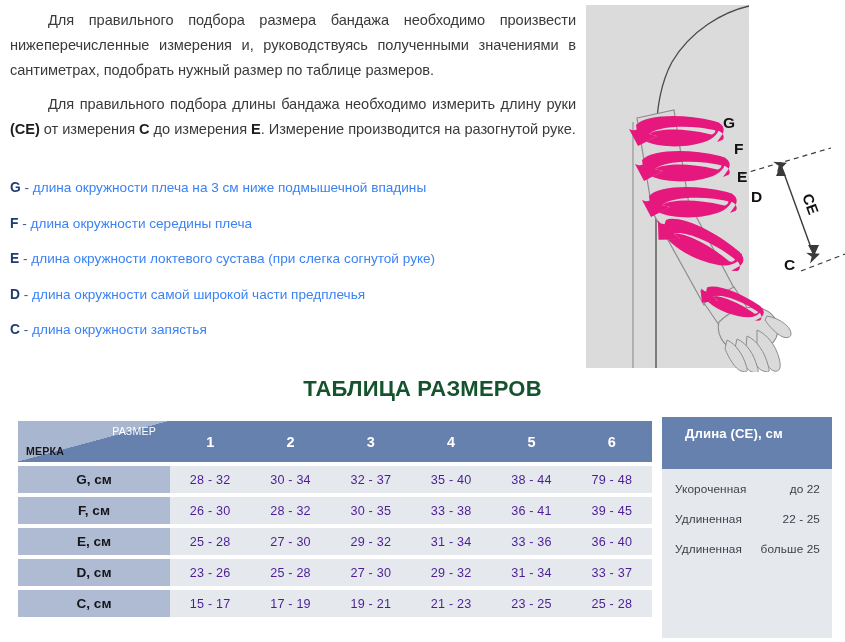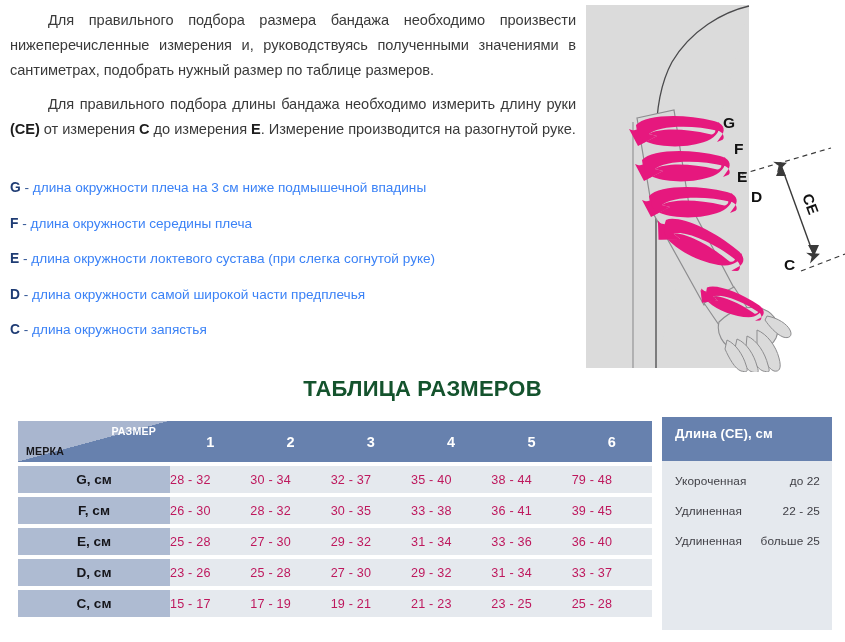--- a/index.html
+++ b/index.html
@@ -108,21 +108,21 @@
     position: absolute;
     left: 0; top: 0; right: 0; bottom: 0;
     background: linear-gradient(to right bottom, transparent 0 49.4%, #6781ae 49.6% 100%);
   }
   .corner-razmer {
     position: absolute;
     right: 14px;
     top: 4px;
     color: #ffffff;
     font-size: 10.6px;
-    font-weight: bold;
+    font-weight: normal;
     letter-spacing: 0.2px;
     margin-left: 24px;
   }
   .corner-merka {
     position: absolute;
     left: 8px;
     bottom: 5px;
     color: #17171c;
     font-size: 10.6px;
     font-weight: bold;
@@ -143,45 +143,45 @@
     color: #15151a;
     font-weight: bold;
     font-size: 13.6px;
     text-align: center;
     height: 15px;
     vertical-align: middle;
     width: 152px;
   }
   td.val-cell {
     background: #e5e9ee;
-    color: #be185d;
+    color: #4c1d95;
     font-size: 12.6px;
-    text-align: left;
+    text-align: center;
     height: 27px;
     vertical-align: middle;
     letter-spacing: 0.2px;
   }
 
   
   #length-table-wrap {
     position: absolute;
     left: 662px;
     top: 417px;
     width: 170px;
     background: #e5e9ee;
     padding-bottom: 0;
   }
   #length-head {
     background: #6781ae;
     color: #ffffff;
     font-size: 13.2px;
     font-weight: bold;
-    height: 44px;
+    height: 52px;
     line-height: 34px;
-    padding-left: 13px;
+    padding-left: 23px;
     box-sizing: border-box;
     letter-spacing: 0.1px;
   }
   #length-body {
     background: #e5e9ee;
     height: 169px;
     box-sizing: border-box;
     padding: 13px 12px 0 13px;
   }
   .len-row {

